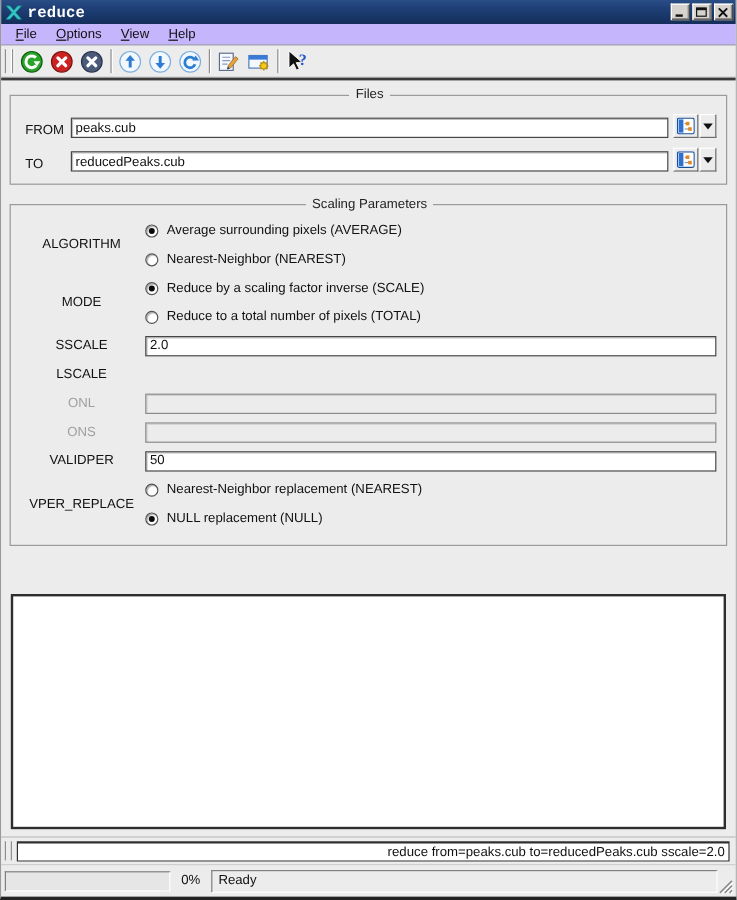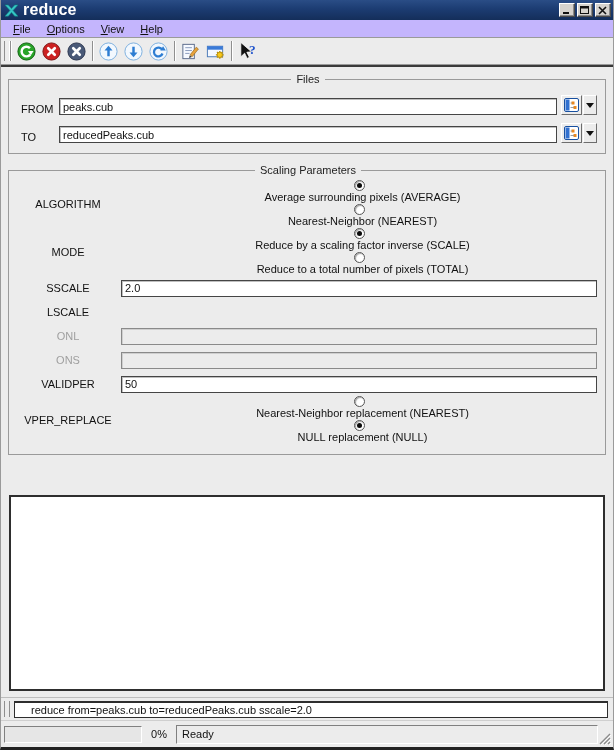--- a/index.html
+++ b/index.html
@@ -15,21 +15,21 @@
     position: relative;
   }
 
   
   .titlebar {
     height: 20px; flex: 0 0 20px;
     background: linear-gradient(to bottom, #2a4d86 0%, #1c3c72 45%, #142e5a 100%);
     display: flex; align-items: center; padding: 0 2px 0 3px;
   }
   .titlebar .app-icon { width: 15px; height: 15px; margin-right: 4px; display: inline-flex; }
-  .titlebar .title-text { color: #fff; font-weight: bold; font-size: 16px; letter-spacing: .2px; }
+  .titlebar .title-text { color: #fff; font-weight: bold; font-size: 13px; letter-spacing: .2px; font-family: Liberation Mono, monospace; }
   .titlebar .spacer { flex: 1; }
   .winbtn {
     width: 16px; height: 14px; margin-left: 2px;
     background: #d6d3ce;
     border: 1px solid; border-color: #ffffff #4a4a4a #4a4a4a #ffffff;
     box-shadow: inset -1px -1px 0 #8a8a8a;
     display: inline-flex; align-items: center; justify-content: center;
   }
 
   
@@ -87,21 +87,21 @@
     display: inline-flex; align-items: center; justify-content: center; padding: 0;
   }
   .drop-btn .tri { width: 0; height: 0; border-left: 4px solid transparent; border-right: 4px solid transparent; border-top: 5px solid #111; }
 
   .param-row { display: flex; align-items: center; min-height: 24px; }
   .param-label { width: 98px; flex: 0 0 98px; text-align: center; }
   .param-label.dis { color: #9f9f9f; }
   .param-ctl { flex: 1; display: flex; padding-left: 4px; }
   .radio-group { display: flex; align-items: center; }
   .radio-opts { flex: 1; }
-  .opt-row { display: flex; align-items: center; height: 24px; padding-left: 4px; flex-direction: column; }
+  .opt-row { display: flex; align-items: center; height: 24px; padding-left: 4px; }
   .radio {
     width: 11px; height: 11px; border-radius: 50%; background: #fff;
     border: 1px solid #555; box-shadow: inset 1px 1px 1px rgba(0,0,0,.35);
     display: inline-flex; align-items: center; justify-content: center; flex: 0 0 11px;
   }
   .radio .dot { display: none; width: 5px; height: 5px; border-radius: 50%; background: #0a0a0a; }
   .radio.checked .dot { display: block; }
   .opt-label { margin-left: 7px; }
 
   
@@ -115,21 +115,21 @@
   .cmdbar {
     flex: 0 0 23px; height: 23px; background: #ececec;
     display: flex; align-items: center; padding: 0 5px 0 2px;
     border-top: 1px solid #bdbdbd;
   }
   .cmd-grip { width: 6px; height: 16px; margin: 0 4px 0 1px;
     border-left: 1px solid #8f8f8f; border-right: 1px solid #8f8f8f; }
   .cmd-input {
     flex: 1; height: 17px; background: #fff; border: 1px solid #2e2e2e;
     border-top-width: 2px; font-family: "Liberation Sans", sans-serif; font-size: 11px;
-    padding: 0 16px; color: #111;
+    padding: 0 3px; color: #111; text-align: right;
   }
 
   
   .statusbar {
     flex: 0 0 27px; height: 27px; background: #ececec;
     border-top: 1px solid #cfcfcf;
     display: flex; align-items: center; padding: 4px 3px 4px 3px; position: relative;
   }
   .progress-frame {
     width: 138px; height: 17px; background: #e6e6e6;

